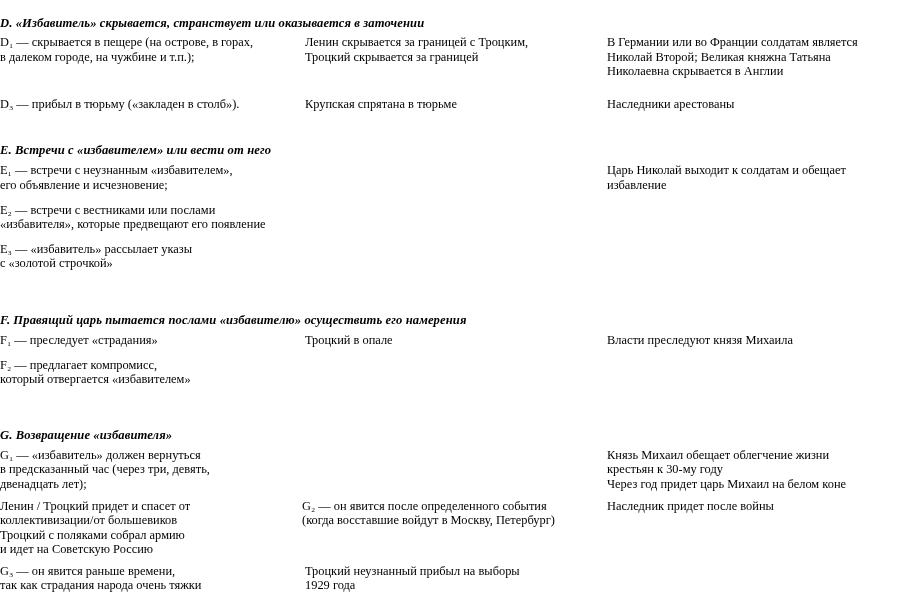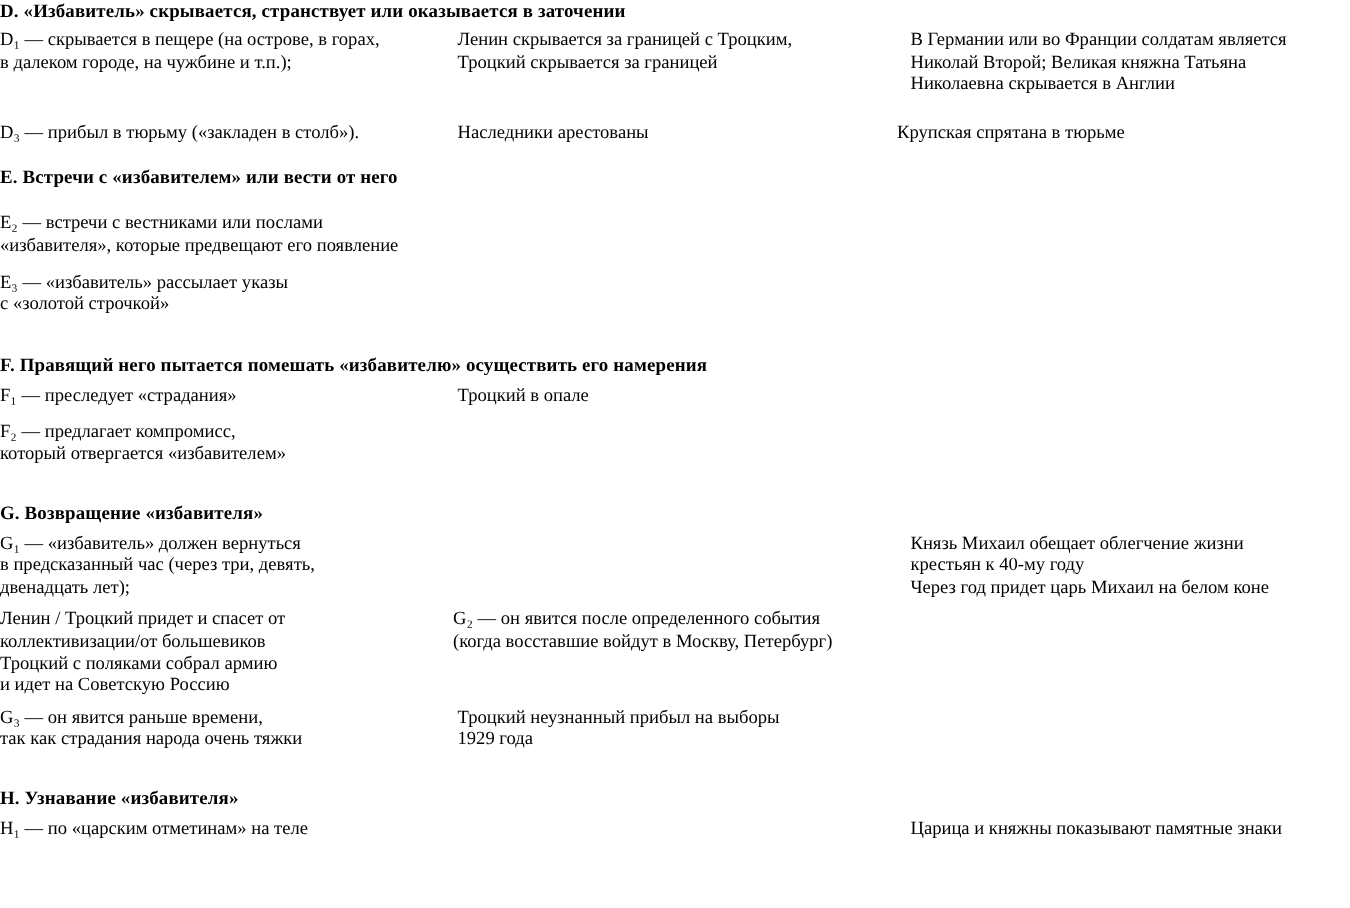--- a/index.html
+++ b/index.html
@@ -17,24 +17,26 @@
   .page {
     position: relative;
     width: 900px;
     height: 605px;
     box-sizing: border-box;
   }
 
   
   .section-heading {
     font-weight: bold;
+    font-style: italic;
     font-size: 12.6px;
     line-height: 15px;
     letter-spacing: 0.1px;
     white-space: nowrap;
+    margin-top: 16px;
   }
 
   
   .row {
     display: flex;
     align-items: flex-start;
   }
   .col {
     font-size: 12.4px;
     line-height: 14.6px;
@@ -70,31 +72,38 @@
 Николаевна скрывается в Англии</div>
     </div>
 
     <div class="gap-row" style="height:9px;"></div>
 
 
     <div class="gap-row" style="height:9px;"></div>
 
     <div class="row">
       <div class="col col-a">D₃ — прибыл в тюрьму («закладен в столб»).</div>
+      <div class="col col-b">Крупская спрятана в тюрьме</div>
       <div class="col col-c">Наследники арестованы</div>
-      <div class="col col-b">Крупская спрятана в тюрьме</div>
     </div>
   </div>
 
   <div class="gap-sec" style="height:16px;"></div>
 
   <div class="sec">
     <div class="section-heading">E. Встречи с «избавителем» или вести от него</div>
     <div class="gap-head" style="height:5px;"></div>
 
+    <div class="row">
+      <div class="col col-a">E₁ — встречи с неузнанным «избавителем»,
+его объявление и исчезновение;</div>
+      <div class="col col-b"></div>
+      <div class="col col-c">Царь Николай выходит к солдатам и обещает
+избавление</div>
+    </div>
 
     <div class="gap-row" style="height:10px;"></div>
 
     <div class="row">
       <div class="col col-a">E₂ — встречи с вестниками или послами
 «избавителя», которые предвещают его появление</div>
       <div class="col col-b"></div>
       <div class="col col-c"></div>
     </div>
 
@@ -104,26 +113,27 @@
       <div class="col col-a">E₃ — «избавитель» рассылает указы
 с «золотой строчкой»</div>
       <div class="col col-b"></div>
       <div class="col col-c"></div>
     </div>
   </div>
 
   <div class="gap-sec" style="height:26px;"></div>
 
   <div class="sec">
-    <div class="section-heading">F. Правящий него пытается помешать «избавителю» осуществить его намерения</div>
+    <div class="section-heading">F. Правящий царь пытается послами «избавителю» осуществить его намерения</div>
     <div class="gap-head" style="height:5px;"></div>
 
     <div class="row">
       <div class="col col-a">F₁ — преследует «страдания»</div>
       <div class="col col-b">Троцкий в опале</div>
+      <div class="col col-c">Власти преследуют князя Михаила</div>
     </div>
 
     <div class="gap-row" style="height:10px;"></div>
 
     <div class="row">
       <div class="col col-a">F₂ — предлагает компромисс,
 который отвергается «избавителем»</div>
       <div class="col col-b"></div>
       <div class="col col-c"></div>
     </div>
@@ -134,33 +144,34 @@
   <div class="sec">
     <div class="section-heading">G. Возвращение «избавителя»</div>
     <div class="gap-head" style="height:5px;"></div>
 
     <div class="row">
       <div class="col col-a">G₁ — «избавитель» должен вернуться
 в предсказанный час (через три, девять,
 двенадцать лет);</div>
       <div class="col col-b"></div>
       <div class="col col-c">Князь Михаил обещает облегчение жизни
-крестьян к 40-му году
+крестьян к 30-му году
 Через год придет царь Михаил на белом коне</div>
     </div>
 
     <div class="gap-row" style="height:7px;"></div>
 
     <div class="row">
       <div class="col col-b">Ленин / Троцкий придет и спасет от
 коллективизации/от большевиков
 Троцкий с поляками собрал армию
 и идет на Советскую Россию</div>
       <div class="col col-a">G₂ — он явится после определенного события
 (когда восставшие войдут в Москву, Петербург)</div>
+      <div class="col col-c">Наследник придет после войны</div>
     </div>
 
     <div class="gap-row" style="height:7px;"></div>
 
     <div class="row">
       <div class="col col-a">G₃ — он явится раньше времени,
 так как страдания народа очень тяжки</div>
       <div class="col col-b">Троцкий неузнанный прибыл на выборы
 1929 года</div>
       <div class="col col-c"></div>

